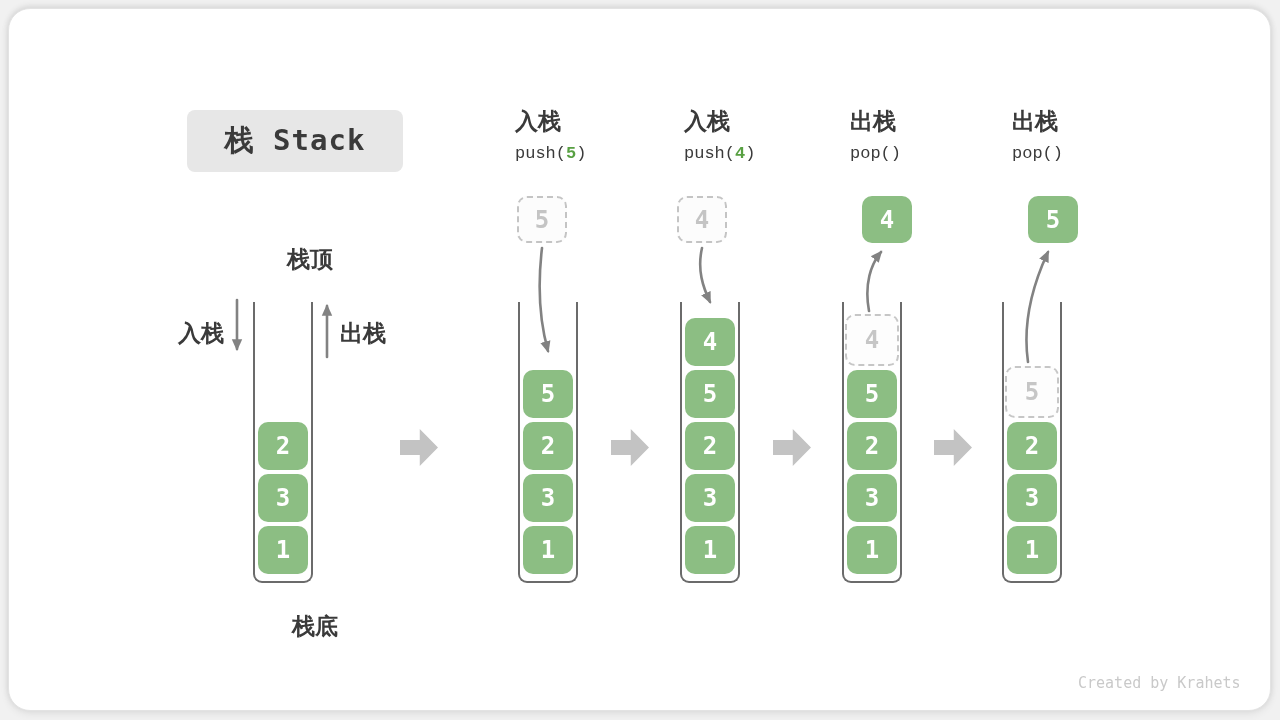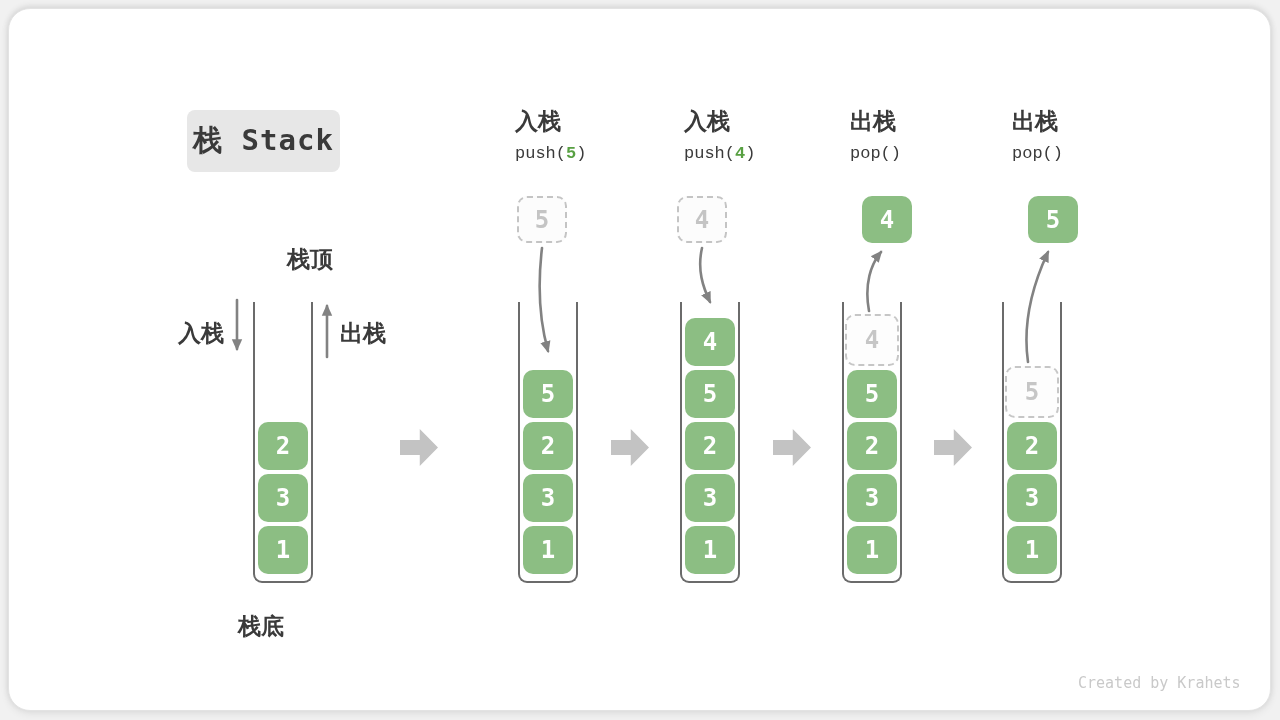--- a/index.html
+++ b/index.html
@@ -2,21 +2,21 @@
 <html><head>
 <meta charset="utf-8">
 <style>
   html,body{margin:0;padding:0;background:#f1f1f1;width:1280px;height:720px;overflow:hidden;
     font-family:"Liberation Sans",sans-serif;}
   .card{position:absolute;left:8px;top:8px;width:1263px;height:703px;background:#ffffff;
     border-radius:22px;border:1px solid #e3e3e3;
     box-shadow:0 -2px 6px rgba(0,0,0,.10),0 3px 8px rgba(0,0,0,.07);}
   .abs{position:absolute;box-sizing:border-box;}
   
-  .title-box{left:187px;top:110px;width:153px;height:62px;background:#e7e7e7;border-radius:8px;
+  .title-box{left:187px;top:110px;width:216px;height:62px;background:#e7e7e7;border-radius:8px;
     display:flex;align-items:center;justify-content:center;}
   .title-box span{font-family:"DejaVu Sans Mono",monospace;font-size:29px;font-weight:700;color:#3a3a3a;letter-spacing:1px;}
   
   .zh-label{font-size:23px;font-weight:700;color:#3a3a3a;white-space:nowrap;}
   
   .op{display:flex;flex-direction:column;gap:7px;}
   .op .zh{font-size:23px;font-weight:700;color:#3a3a3a;}
   .op .code{font-family:Liberation Mono, monospace;font-size:17px;color:#3a3a3a;}
   .op .code .arg{color:#58a042;font-weight:700;}
   
@@ -44,21 +44,21 @@
 
 <div class="card abs"></div>
 
 <div class="abs title-box">
   <span>栈 Stack</span>
 </div>
 
 <div class="abs zh-label" style="left:233px;top:244px;width:100px;text-align:right;">栈顶</div>
 <div class="abs zh-label" style="left:144px;top:318px;width:80px;text-align:right;">入栈</div>
 <div class="abs zh-label" style="left:340px;top:318px;">出栈</div>
-<div class="abs zh-label" style="left:238px;top:611px;width:100px;text-align:left;">栈底</div>
+<div class="abs zh-label" style="left:238px;top:611px;width:100px;text-align:right;">栈底</div>
 
 <div class="abs op" style="left:515px;top:106px;">
   <span class="zh">入栈</span>
   <span class="code"><span>push(</span><span class="arg">5</span><span>)</span></span>
 </div>
 <div class="abs op" style="left:684px;top:106px;">
   <span class="zh">入栈</span>
   <span class="code"><span>push(</span><span class="arg">4</span><span>)</span></span>
 </div>
 <div class="abs op" style="left:850px;top:106px;">

